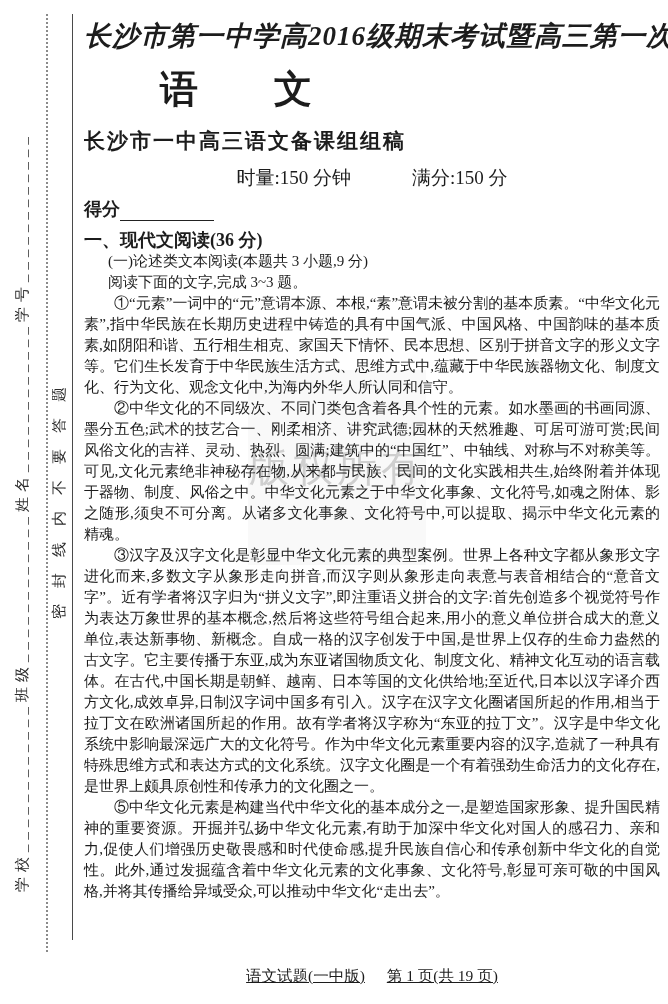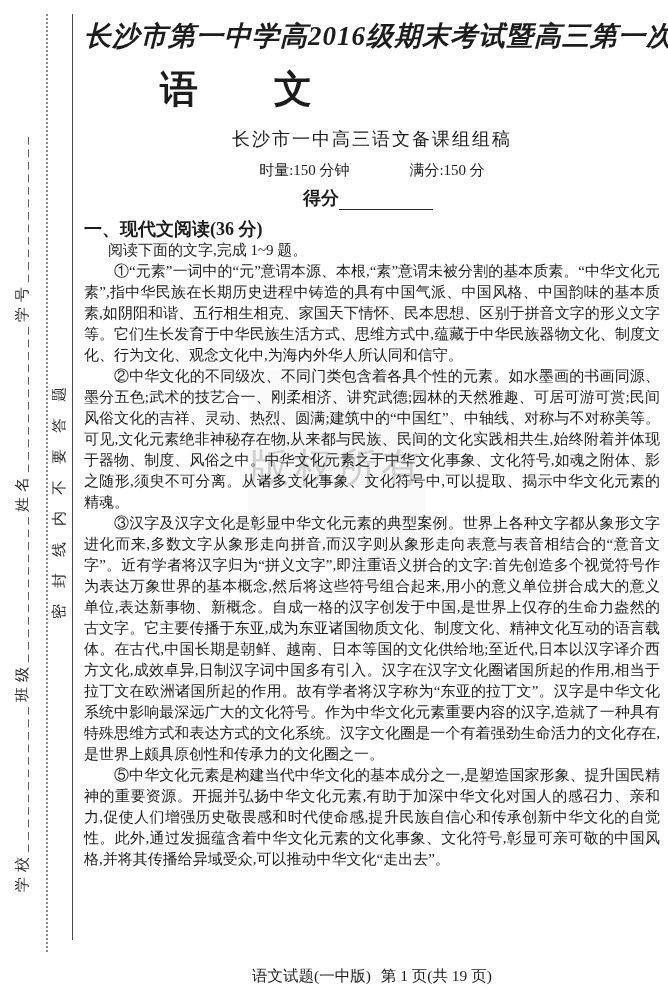--- a/index.html
+++ b/index.html
@@ -57,27 +57,27 @@
     margin-top: 18px; text-align: center;
     font-size: 27px; font-weight: bold; font-style: italic;
     letter-spacing: 1px; white-space: nowrap;
   }
   .subject-title {
     margin-top: 10px; text-align: left;
     font-size: 38px; font-weight: bold;
     letter-spacing: 76px; text-indent: 76px; white-space: nowrap;
   }
   .subtitle {
-    margin-top: 12px; text-align: center;
-    font-size: 18px; font-weight: normal; letter-spacing: 2px;
+    margin-top: 12px; text-align: left;
+    font-size: 21px; font-weight: bold; letter-spacing: 2px;
   }
-  .meta-row { margin-top: 10px; text-align: center; font-size: 15px; }
+  .meta-row { margin-top: 10px; text-align: center; font-size: 19px; }
   .meta-row span { display: inline-block; margin: 0 28px; }
   .score-row {
-    margin-top: 6px; text-align: center; padding-right: 8px;
+    margin-top: 6px; text-align: left; padding-right: 8px;
     font-weight: bold; font-size: 18px; height: 24px;
   }
   .score-line {
     display: inline-block; width: 94px; height: 19px;
     border-bottom: 1.5px solid #222; vertical-align: bottom;
   }
 
   
   .content {
     margin-top: 9px; font-size: 15px; line-height: 21px;
@@ -86,21 +86,21 @@
   .section-heading { font-weight: bold; font-size: 18px; }
   .sub-heading, .instruction { text-indent: 1.6em; }
   .content p { margin: 0; }
   .para { text-indent: 2em; }
 
   
   .footer {
     position: absolute; left: 84px; top: 966px; width: 576px;
     text-align: center; font-size: 15.5px; z-index: 1;
   }
-  .footer span { display: inline-block; margin: 0 3px; }
+  .footer span { display: inline-block; margin: 0 9px; text-decoration: underline; }
 </style>
 </head>
 <body>
 
 <div class="page">
 
   <div class="watermark">
     <div>版权所有</div>
   </div>
 
@@ -119,21 +119,22 @@
       <span>时量:150 分钟</span>
       <span>满分:150 分</span>
     </div>
 
     <div class="score-row">
       <span>得分</span><span class="score-line"></span>
     </div>
 
     <div class="content">
       <p class="section-heading">一、现代文阅读(36 分)</p>
-      <p class="instruction">阅读下面的文字,完成 1~9 题。</p>
+      <p class="sub-heading">(一)论述类文本阅读(本题共 3 小题,9 分)</p>
+      <p class="instruction">阅读下面的文字,完成 3~3 题。</p>
       <div>
           <p class="para">①“元素”一词中的“元”意谓本源、本根,“素”意谓未被分割的基本质素。“中华文化元素”,指中华民族在长期历史进程中铸造的具有中国气派、中国风格、中国韵味的基本质素,如阴阳和谐、五行相生相克、家国天下情怀、民本思想、区别于拼音文字的形义文字等。它们生长发育于中华民族生活方式、思维方式中,蕴藏于中华民族器物文化、制度文化、行为文化、观念文化中,为海内外华人所认同和信守。</p>
           <p class="para">②中华文化的不同级次、不同门类包含着各具个性的元素。如水墨画的书画同源、墨分五色;武术的技艺合一、刚柔相济、讲究武德;园林的天然雅趣、可居可游可赏;民间风俗文化的吉祥、灵动、热烈、圆满;建筑中的“中国红”、中轴线、对称与不对称美等。可见,文化元素绝非神秘存在物,从来都与民族、民间的文化实践相共生,始终附着并体现于器物、制度、风俗之中。中华文化元素之于中华文化事象、文化符号,如魂之附体、影之随形,须臾不可分离。从诸多文化事象、文化符号中,可以提取、揭示中华文化元素的精魂。</p>
           <p class="para">③汉字及汉字文化是彰显中华文化元素的典型案例。世界上各种文字都从象形文字进化而来,多数文字从象形走向拼音,而汉字则从象形走向表意与表音相结合的“意音文字”。近有学者将汉字归为“拼义文字”,即注重语义拼合的文字:首先创造多个视觉符号作为表达万象世界的基本概念,然后将这些符号组合起来,用小的意义单位拼合成大的意义单位,表达新事物、新概念。自成一格的汉字创发于中国,是世界上仅存的生命力盎然的古文字。它主要传播于东亚,成为东亚诸国物质文化、制度文化、精神文化互动的语言载体。在古代,中国长期是朝鲜、越南、日本等国的文化供给地;至近代,日本以汉字译介西方文化,成效卓异,日制汉字词中国多有引入。汉字在汉字文化圈诸国所起的作用,相当于拉丁文在欧洲诸国所起的作用。故有学者将汉字称为“东亚的拉丁文”。汉字是中华文化系统中影响最深远广大的文化符号。作为中华文化元素重要内容的汉字,造就了一种具有特殊思维方式和表达方式的文化系统。汉字文化圈是一个有着强劲生命活力的文化存在,是世界上颇具原创性和传承力的文化圈之一。</p>
           <p class="para">⑤中华文化元素是构建当代中华文化的基本成分之一,是塑造国家形象、提升国民精神的重要资源。开掘并弘扬中华文化元素,有助于加深中华文化对国人的感召力、亲和力,促使人们增强历史敬畏感和时代使命感,提升民族自信心和传承创新中华文化的自觉性。此外,通过发掘蕴含着中华文化元素的文化事象、文化符号,彰显可亲可敬的中国风格,并将其传播给异域受众,可以推动中华文化“走出去”。</p>
         </div>
 
     </div>
 
   </div>

